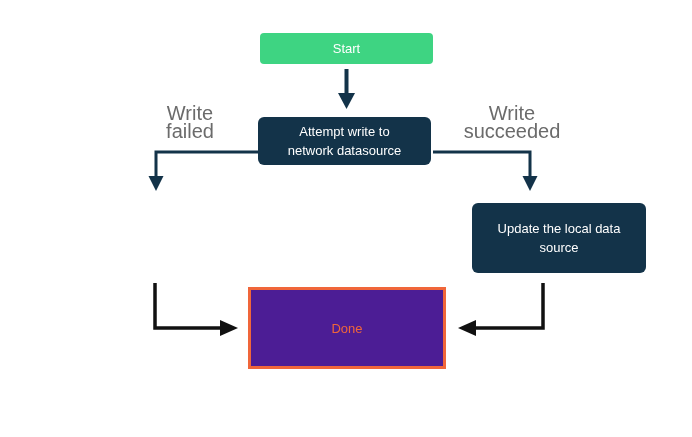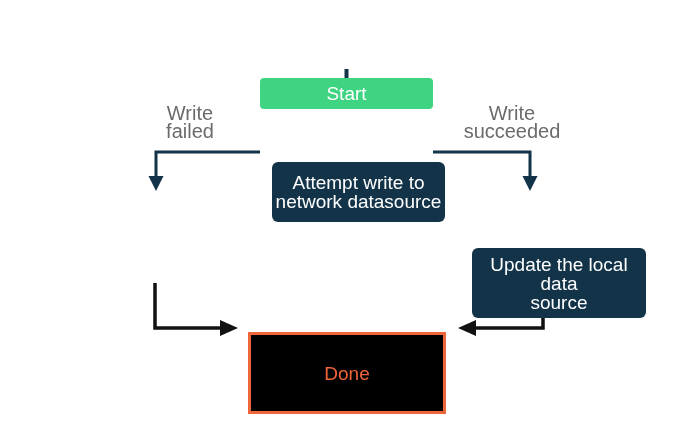--- a/index.html
+++ b/index.html
@@ -39,51 +39,50 @@
   }
   .node {
     position: absolute;
     display: flex;
     align-items: center;
     justify-content: center;
     text-align: center;
     box-sizing: border-box;
     white-space: pre-line;
     line-height: 19px;
-    font-size: 19px;
-    margin-top: 45px;
+    font-size: 13px;
   }
   .node-start {
     left: 260px; top: 33px;
     width: 173px; height: 31px;
     background: var(--start-fill, #3ed482);
     color: var(--node-text, #ffffff);
     border-radius: 4px;
   }
   .node-process {
     background: var(--node-fill, #133349);
     color: var(--node-text, #ffffff);
     border-radius: 6px;
   }
   .node-attempt {
-    left: 272px; top: 117px;
-    width: 173px; height: 60px;
+    left: 258px; top: 117px;
+    width: 173px; height: 48px;
   }
   .node-throw {
     left: 75px; top: 203px;
     width: 173px; height: 67px;
   }
   .node-update {
     left: 472px; top: 203px;
     width: 174px; height: 70px;
   }
   .node-done {
     left: 248px; top: 287px;
     width: 198px; height: 82px;
-    background: #000000;
+    background: #4c1d95;
     border: 3px solid var(--done-border, #f0663a);
     color: var(--done-text, #f0663a);
     text-align: right;
   }
   .edge-label {
     position: absolute;
     text-align: center;
     white-space: pre-line;
     font-size: 20px;
     line-height: 18px;

